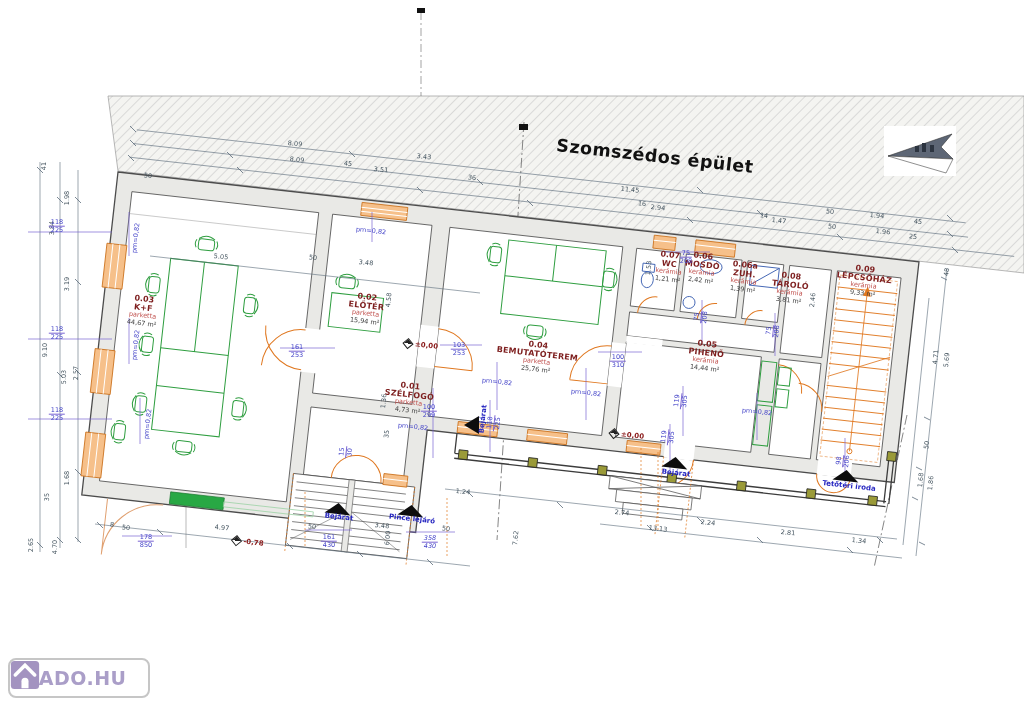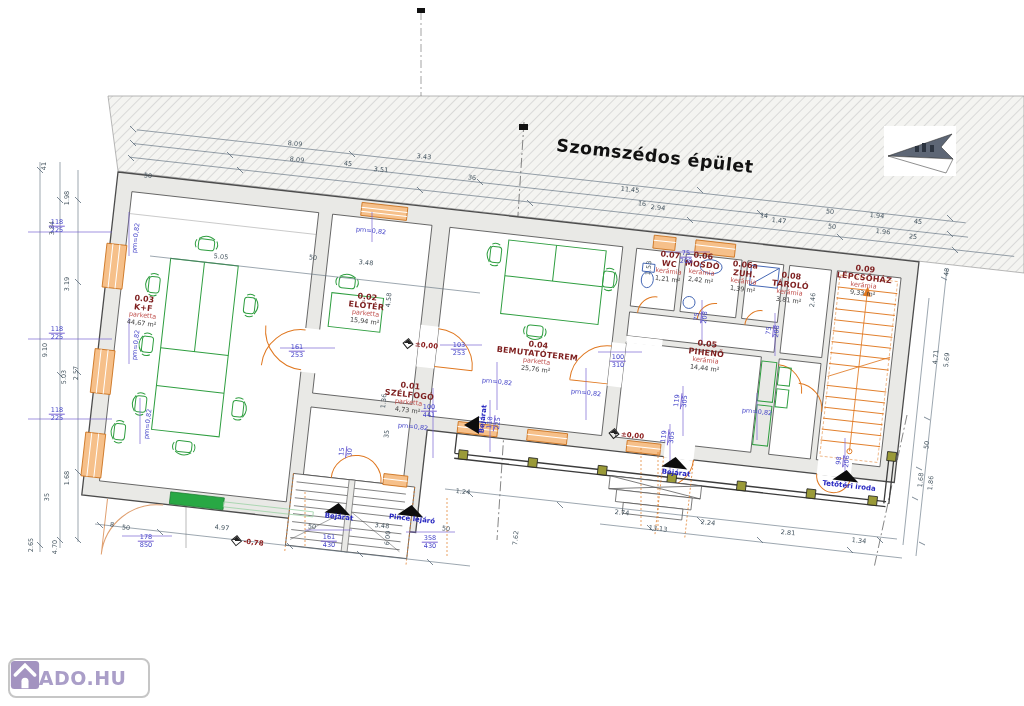--- a/index.html
+++ b/index.html
@@ -394,21 +394,21 @@
       <span class="dim b" style="left: 297px; top: 351px; transform: translate(-50%, -50%) rotate(0deg);"><span class="frac">
           <span class="tp">161</span>
           <span>253</span>
         </span></span>
       <span class="dim b" style="left: 459px; top: 349px; transform: translate(-50%, -50%) rotate(0deg);"><span class="frac">
           <span class="tp">103</span>
           <span>253</span>
         </span></span>
       <span class="dim b" style="left: 429px; top: 411px; transform: translate(-50%, -50%) rotate(0deg);"><span class="frac">
           <span class="tp">100</span>
-          <span>441</span>
+          <span>299</span>
         </span></span>
       <span class="dim b" style="left: 413px; top: 427px; transform: translate(-50%, -50%) rotate(6deg);">pm=0,82</span>
       <span class="dim b" style="left: 497px; top: 382px; transform: translate(-50%, -50%) rotate(6deg);">pm=0,82</span>
       <span class="dim b" style="left: 586px; top: 393px; transform: translate(-50%, -50%) rotate(6deg);">pm=0,82</span>
       <span class="dim b" style="left: 757px; top: 412px; transform: translate(-50%, -50%) rotate(6deg);">pm=0,82</span>
       <span class="dim b" style="left: 494px; top: 423px; transform: translate(-50%, -50%) rotate(-84deg);"><span class="frac">
           <span class="tp">118</span>
           <span>225</span>
         </span></span>
       <span class="dim b" style="left: 618px; top: 361px; transform: translate(-50%, -50%) rotate(0deg);"><span class="frac">
@@ -436,21 +436,21 @@
           <span>305</span>
         </span></span>
       <span class="dim b" style="left: 843px; top: 461px; transform: translate(-50%, -50%) rotate(-84deg);"><span class="frac">
           <span class="tp">98</span>
           <span>206</span>
         </span></span>
       <span class="dim b" style="left: 329px; top: 541px; transform: translate(-50%, -50%) rotate(0deg);"><span class="frac">
           <span class="tp">161</span>
           <span>430</span>
         </span></span>
-      <span class="dim b" style="left: 430px; top: 542px; transform: translate(-50%, -50%) rotate(0deg);"><span class="frac">
+      <span class="dim b" style="left: 430px; top: 542px; transform: translate(-50%, -50%) rotate(0deg); font-style: italic;"><span class="frac">
           <span class="tp">358</span>
           <span>430</span>
         </span></span>
       <span class="dim b" style="left: 146px; top: 541px; transform: translate(-50%, -50%) rotate(0deg);"><span class="frac">
           <span class="tp">178</span>
           <span>850</span>
         </span></span>
       <span class="dim b" style="left: 346px; top: 452px; transform: translate(-50%, -50%) rotate(-84deg);"><span class="frac">
           <span class="tp">15</span>
           <span>30</span>

